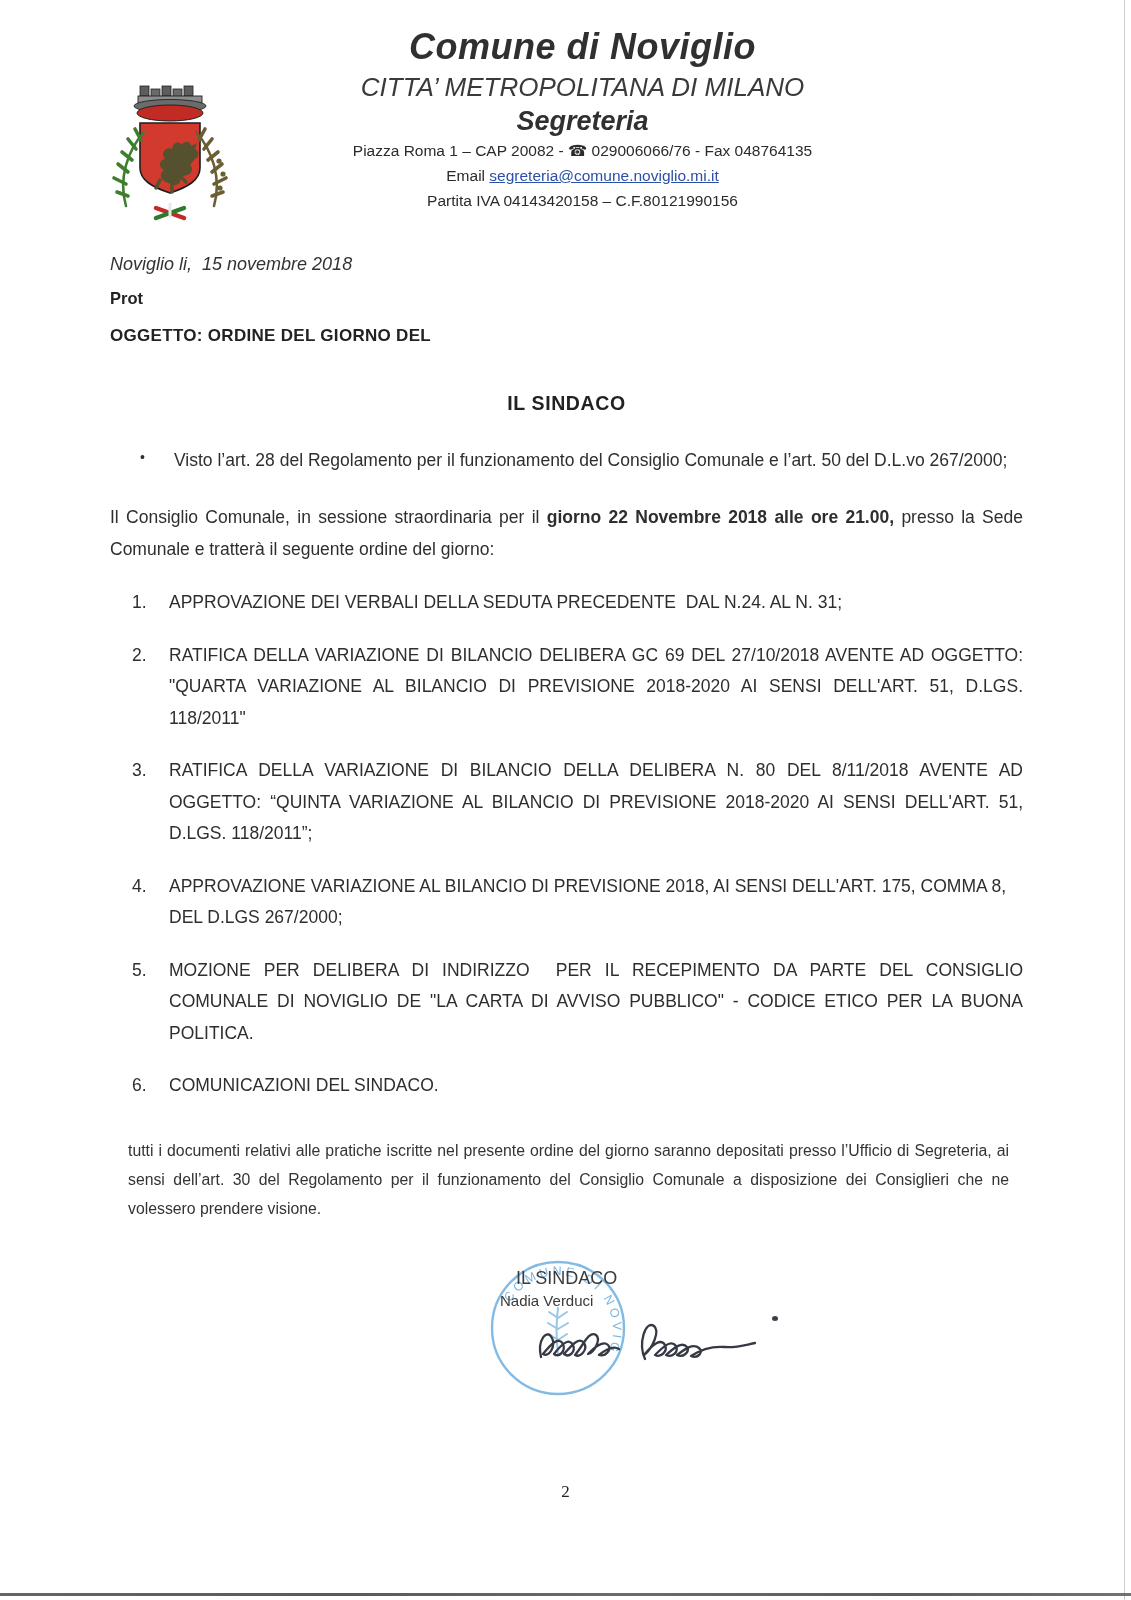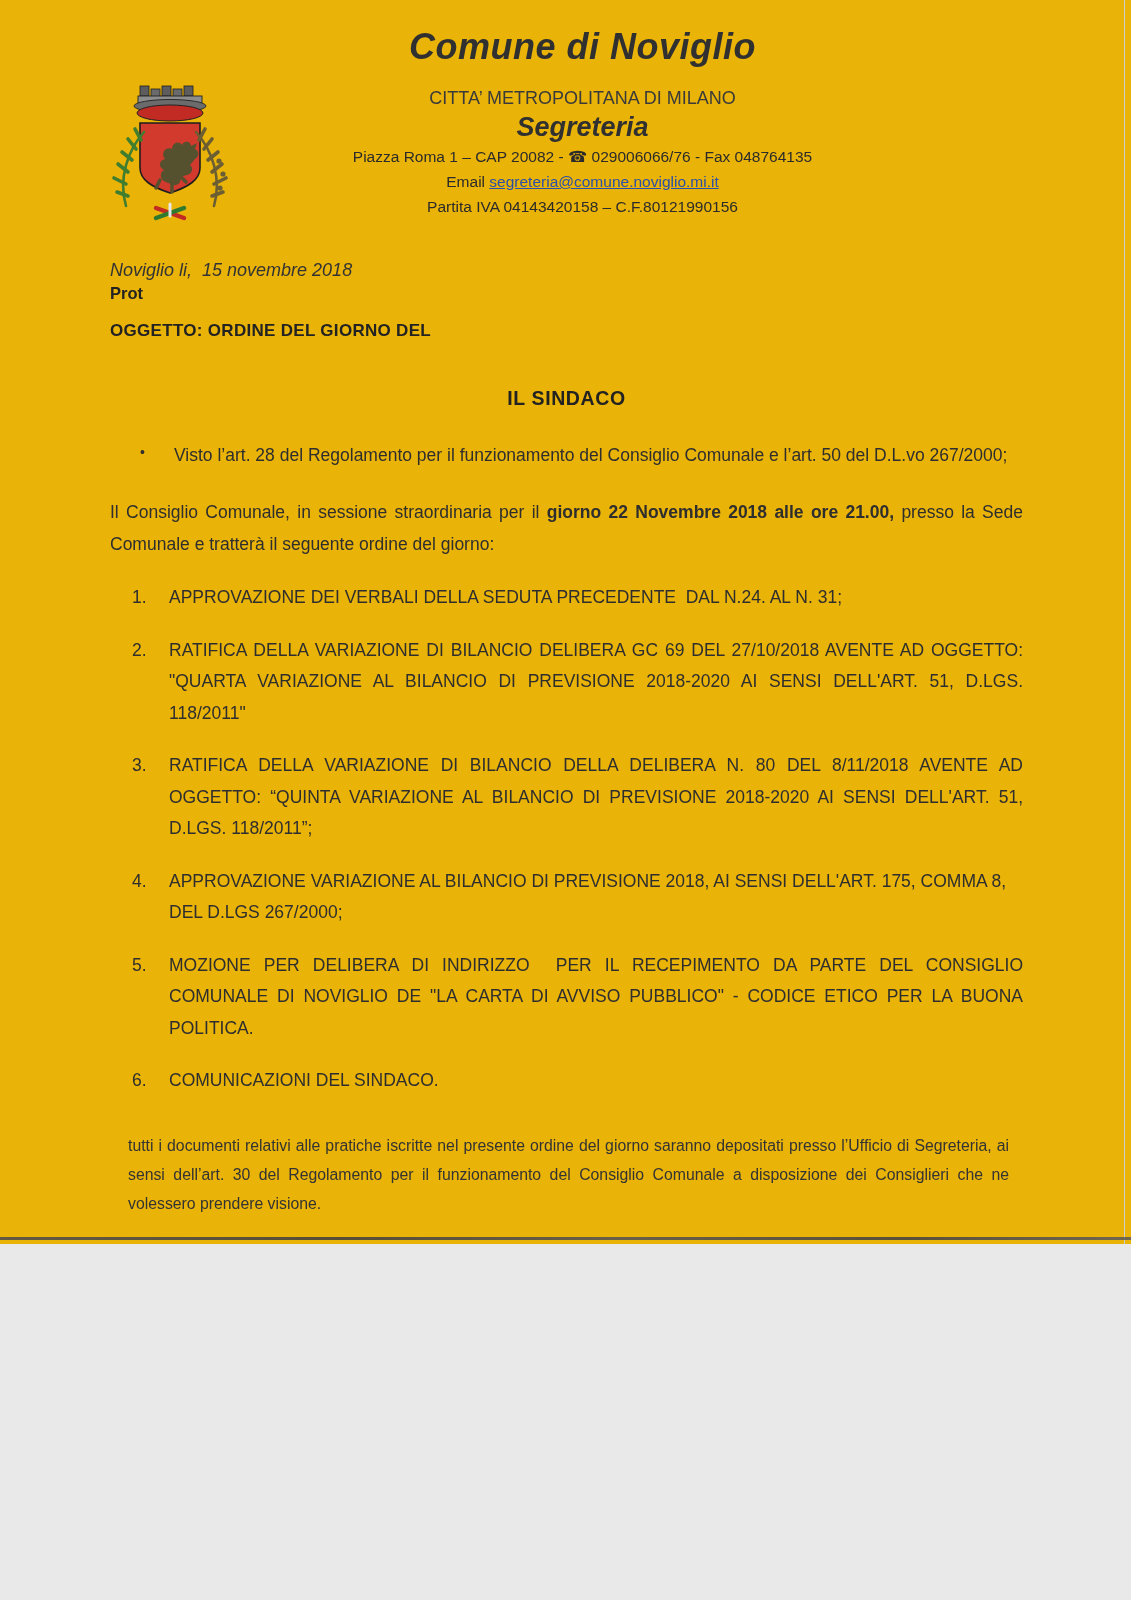--- a/index.html
+++ b/index.html
@@ -1,45 +1,45 @@
 <!DOCTYPE html>
 <html lang="it"><head>
 <meta charset="utf-8">
 <title>Comune di Noviglio – Ordine del giorno</title>
 <style>
   html,body{margin:0;padding:0;background:#e9e9e9;}
   .page{
     position:relative;
-    width:1131px;height:1244px;
+    width:1131px;height:1600px;
     margin:0 auto;
-    background:#eab308;
+    background:#ffffff;
     font-family:"Liberation Sans","DejaVu Sans",sans-serif;
     color:#2e2e2e;
     overflow:hidden;
   }
   
   .scan-right{position:absolute;top:0;bottom:0;right:6px;width:1px;background:#cdcdcd;}
   .scan-bottom{position:absolute;left:0;right:0;bottom:4px;height:3px;
     background:linear-gradient(to right,#4a4a4a 0%,#3c3c3c 30%,#515151 55%,#3f3f3f 80%,#5a5a5a 100%);
     opacity:.85;}
   
   .crest{position:absolute;left:100px;top:76px;width:140px;height:150px;}
   
   .letterhead{padding-top:26px;text-align:center;margin-left:34px;}
   .h-title{font-size:36px;font-weight:bold;font-style:italic;color:#303030;letter-spacing:.5px;}
-  .h-sub{font-size:18px;margin-top:20px;color:#3a3a3a;}
+  .h-sub{font-size:26px;font-style:italic;margin-top:4px;color:#3a3a3a;}
   .h-dept{font-size:27px;font-weight:bold;font-style:italic;margin-top:3px;color:#303030;}
   .h-addr{font-size:15.5px;margin-top:4px;color:#2b2b2b;line-height:1.35;}
   .email-link{color:#2b50a8;text-decoration:underline;}
   .phone-icon{font-family:"DejaVu Sans",sans-serif;}
   
   .content{padding:0 108px 0 110px;}
   .keep-ws{white-space:pre-wrap;}
   .dateline{margin-top:42px;font-size:18px;color:#333;font-style:italic;}
-  .prot{font-size:16.5px;font-weight:bold;margin-top:3px;color:#222;}
+  .prot{font-size:16.5px;font-weight:bold;margin-top:14px;color:#222;}
   .subject{margin-top:18px;font-size:17px;font-weight:bold;color:#222;letter-spacing:.3px;}
   .center-heading{margin-top:46px;text-align:center;font-weight:bold;font-size:19.5px;color:#222;letter-spacing:.6px;}
   .center-heading.convoca{margin-top:24px;}
   .premise{margin-top:30px;display:flex;font-size:17.5px;line-height:1.8;}
   .premise .bullet{flex:none;width:34px;padding-left:30px;font-size:14px;}
   .premise .premise-text{flex:1;text-align:justify;padding-right:2px;}
   .convocation{margin:26px 0 0 0;font-size:17.5px;line-height:1.8;text-align:justify;}
   .agenda{list-style:none;margin:22px 0 0 0;padding:0 0 0 22px;}
   .agenda-item{display:flex;margin-bottom:21px;font-size:17.5px;line-height:1.8;}
   .agenda-item .num{flex:none;width:37px;}

